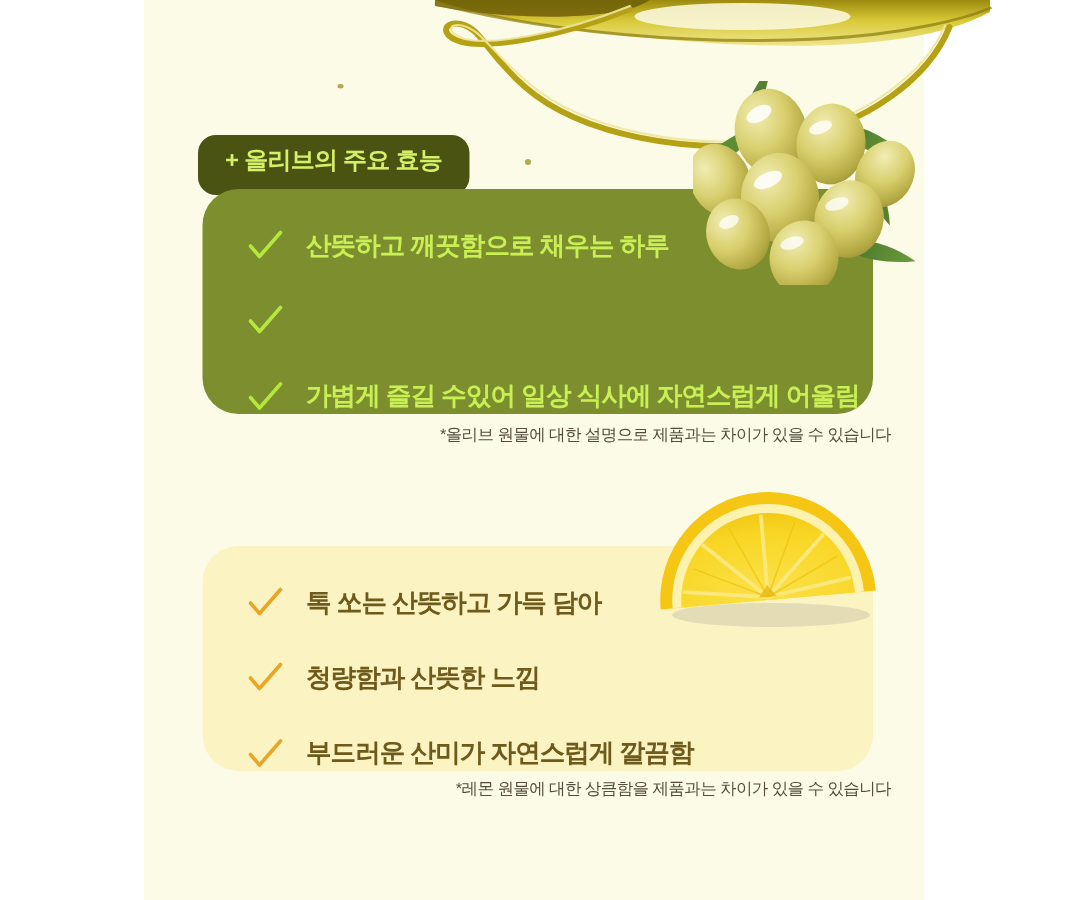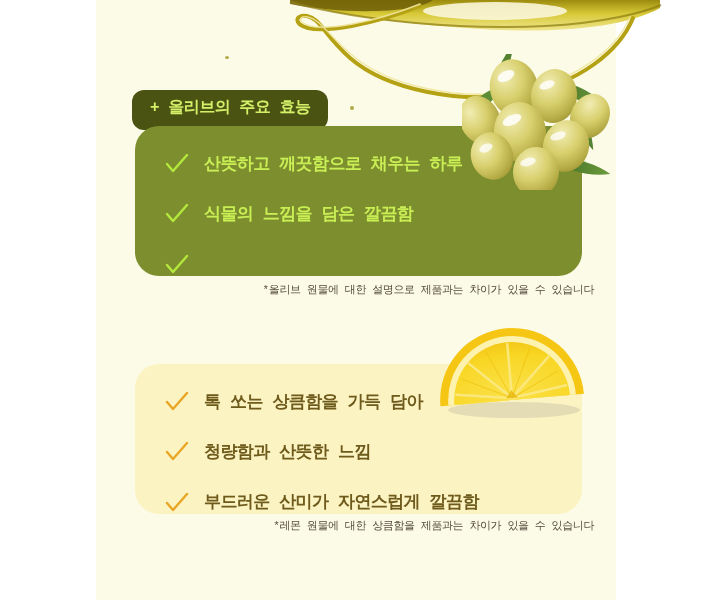--- a/index.html
+++ b/index.html
@@ -1,19 +1,19 @@
 <!DOCTYPE html>
 <html style="--content-bg: #fcfbe8; --disclaimer-color: #554c3f; --olive-badge-bg: #4a5312; --olive-badge-text: #d4ef68; --olive-panel-bg: #7c8e2e; --olive-item-text: #c9ef55; --olive-check: #b4e83d; --lemon-badge-bg: #f8e26e; --lemon-badge-text: #6e5b1e; --lemon-panel-bg: #fbf3c2; --lemon-item-text: #6e5a1b; --lemon-check: #e8a624;"><head>
 <meta charset="utf-8">
 <style>
   html,body{margin:0;padding:0;background:#ffffff;}
   .canvas{
     position:relative;width:728px;height:600px;overflow:hidden;
     background:#ffffff;
-    font-family:Liberation Mono, monospace;
+    font-family:Liberation Sans, sans-serif;
   }
   .content-col{
     position:absolute;left:96px;top:0;width:520px;height:600px;
     background:var(--content-bg,#fcfbe8);
   }
   .oil-svg{position:absolute;left:165px;top:0;width:500px;height:112px;z-index:1;}
   .speck{position:absolute;border-radius:50%;background:#b3ab4a;z-index:1;}
   .speck.s1{left:225px;top:56px;width:4px;height:3px;}
   .speck.s2{left:350px;top:106px;width:4px;height:4px;}
 
@@ -90,28 +90,28 @@
           </svg>
       </span>
       <span class="item-text">산뜻하고 깨끗함으로 채우는 하루</span>
     </div>
     <div class="row">
       <span class="check">
         <svg viewBox="0 0 24 20" width="24" height="20">
             <path d="M2 11 L8 18 L22 2" fill="none" stroke="currentColor" stroke-width="2.4" stroke-linecap="round" stroke-linejoin="round"></path>
           </svg>
       </span>
-      <span class="item-text">식물의 느낌을 담은 깔끔함</span>
-    </div>
-    <div class="row">
-      <span class="check">
-        <svg viewBox="0 0 24 20" width="24" height="20">
-            <path d="M2 11 L8 18 L22 2" fill="none" stroke="currentColor" stroke-width="2.4" stroke-linecap="round" stroke-linejoin="round"></path>
-          </svg>
-      </span>
+    </div>
+    <div class="row">
+      <span class="check">
+        <svg viewBox="0 0 24 20" width="24" height="20">
+            <path d="M2 11 L8 18 L22 2" fill="none" stroke="currentColor" stroke-width="2.4" stroke-linecap="round" stroke-linejoin="round"></path>
+          </svg>
+      </span>
+      <span class="item-text">가볍게 즐길 수있어 일상 식사에 자연스럽게 어울림</span>
     </div>
   </div>
 
   <svg class="olives-svg" viewBox="0 0 152 136" aria-hidden="true">
     <defs>
       <radialGradient id="og" cx="0.35" cy="0.28" r="0.85">
         <stop offset="0" stop-color="#f1edb4"></stop>
         <stop offset="0.45" stop-color="#d9d06f"></stop>
         <stop offset="0.8" stop-color="#b5ab45"></stop>
         <stop offset="1" stop-color="#948b2f"></stop>
@@ -149,21 +149,21 @@
   <div class="disclaimer olive-disclaimer">*올리브 원물에 대한 설명으로 제품과는 차이가 있을 수 있습니다</div>
 
 
   <div class="panel lemon-panel">
     <div class="row">
       <span class="check">
         <svg viewBox="0 0 24 20" width="24" height="20">
             <path d="M2 11 L8 18 L22 2" fill="none" stroke="currentColor" stroke-width="2.4" stroke-linecap="round" stroke-linejoin="round"></path>
           </svg>
       </span>
-      <span class="item-text">톡 쏘는 상큼함을 가득 담아</span>
+      <span class="item-text">톡 쏘는 산뜻하고 가득 담아</span>
     </div>
     <div class="row">
       <span class="check">
         <svg viewBox="0 0 24 20" width="24" height="20">
             <path d="M2 11 L8 18 L22 2" fill="none" stroke="currentColor" stroke-width="2.4" stroke-linecap="round" stroke-linejoin="round"></path>
           </svg>
       </span>
       <span class="item-text">청량함과 산뜻한 느낌</span>
     </div>
     <div class="row">

